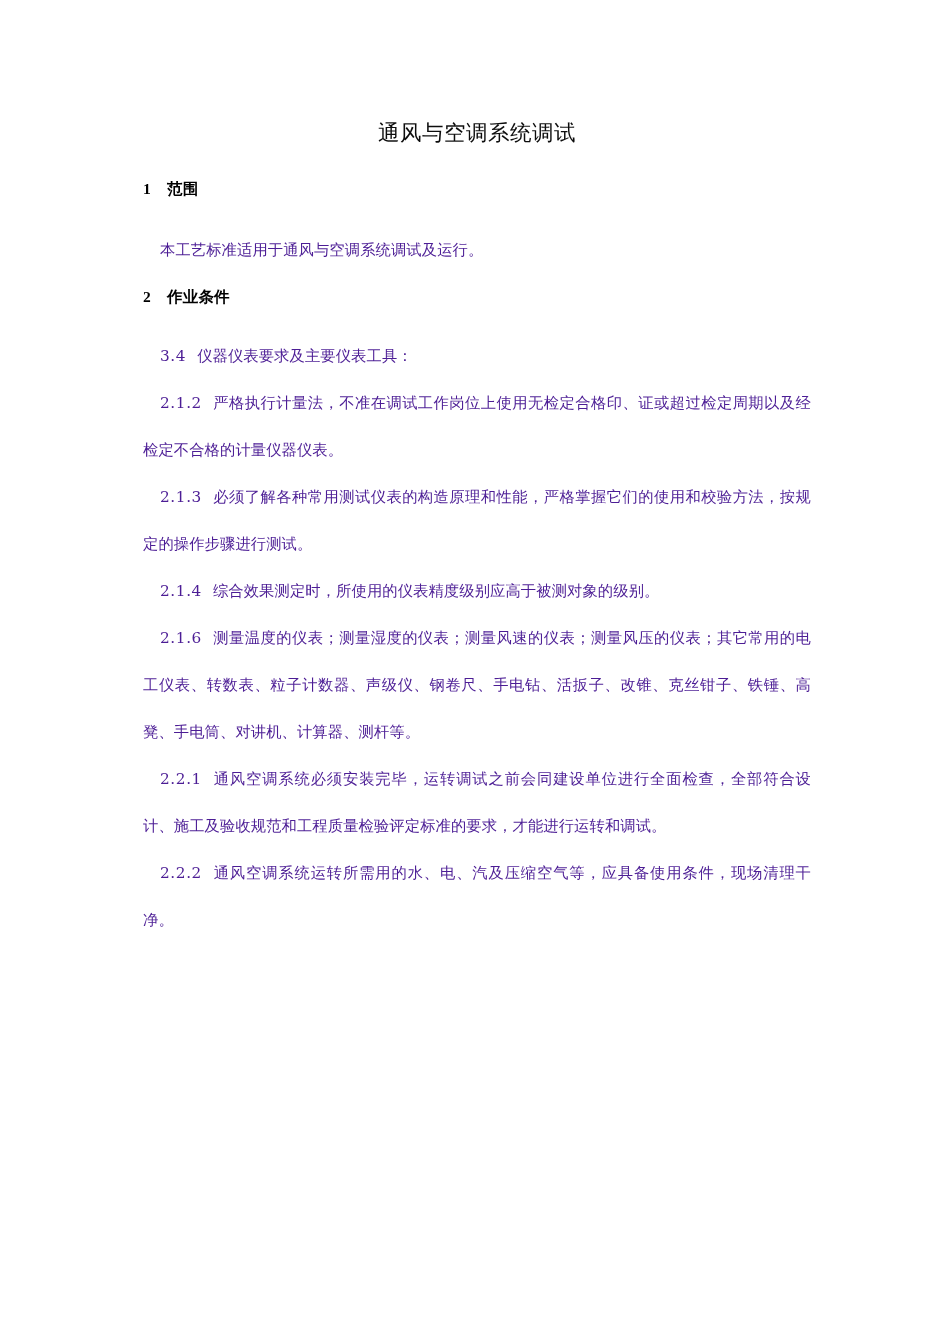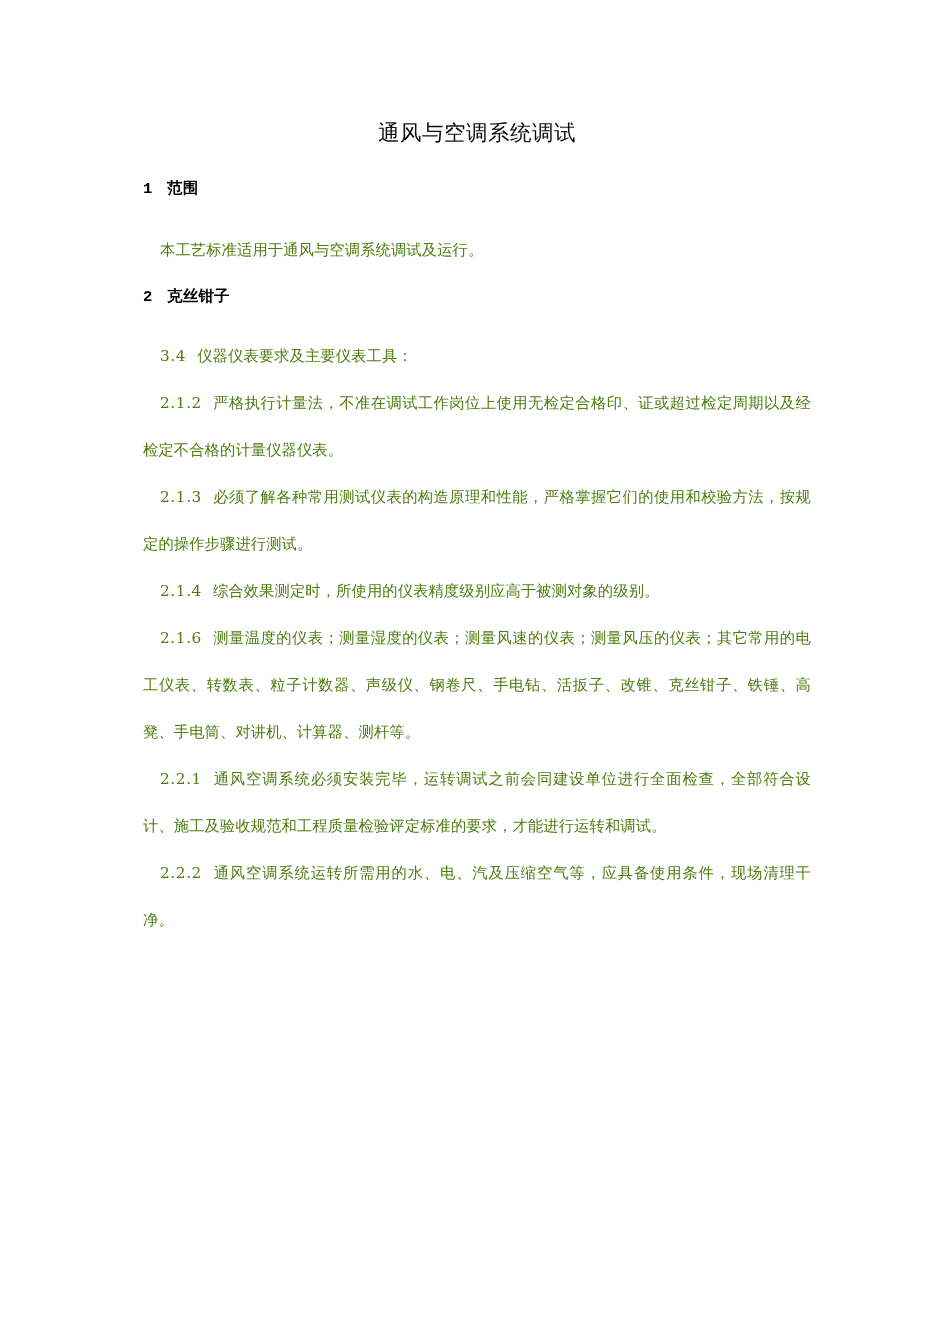--- a/index.html
+++ b/index.html
@@ -27,41 +27,41 @@
   .doc-title {
     text-align: center;
     font-size: 21.5px;
     font-weight: 400;
     line-height: 30px;
     letter-spacing: 0.5px;
     margin: 0 0 30px 0;
     color: #0d0d0d;
   }
   .heading {
-    font-family: Liberation Mono, monospace;
+    font-family: Liberation Serif, serif;
     font-weight: bold;
     font-size: 15.5px;
     line-height: 22px;
     margin: 0;
     padding: 0;
     color: #000000;
     letter-spacing: 0.2px;
   }
   .heading .num {
     display: inline-block;
     min-width: 24px;
   }
   .para {
     font-size: 15.3px;
     line-height: 47px;
     margin: 0;
     padding: 0;
     text-align: justify;
     text-justify: inter-ideograph;
-    color: #4d7c0f;
+    color: #4c1d95;
     letter-spacing: 0.1px;
   }
   .para .lead {
     padding-left: 17px;
   }
   .para .label {
     margin-right: 11px;
     letter-spacing: 0.6px;
   }
   
@@ -83,21 +83,21 @@
 
     <div class="gap-a"></div>
 
     <p class="para">
       <span class="lead">本工艺标准适用于通风与空调系统调试及运行。</span>
     </p>
 
     <div class="gap-c"></div>
 
     <div class="heading">
-      <span class="num">2</span><span>克丝钳子</span>
+      <span class="num">2</span><span>作业条件</span>
     </div>
 
     <div class="gap-b"></div>
 
     <p class="para">
       <span class="lead label">3.4</span><span>仪器仪表要求及主要仪表工具：</span>
     </p>
 
 
     <p class="para">

